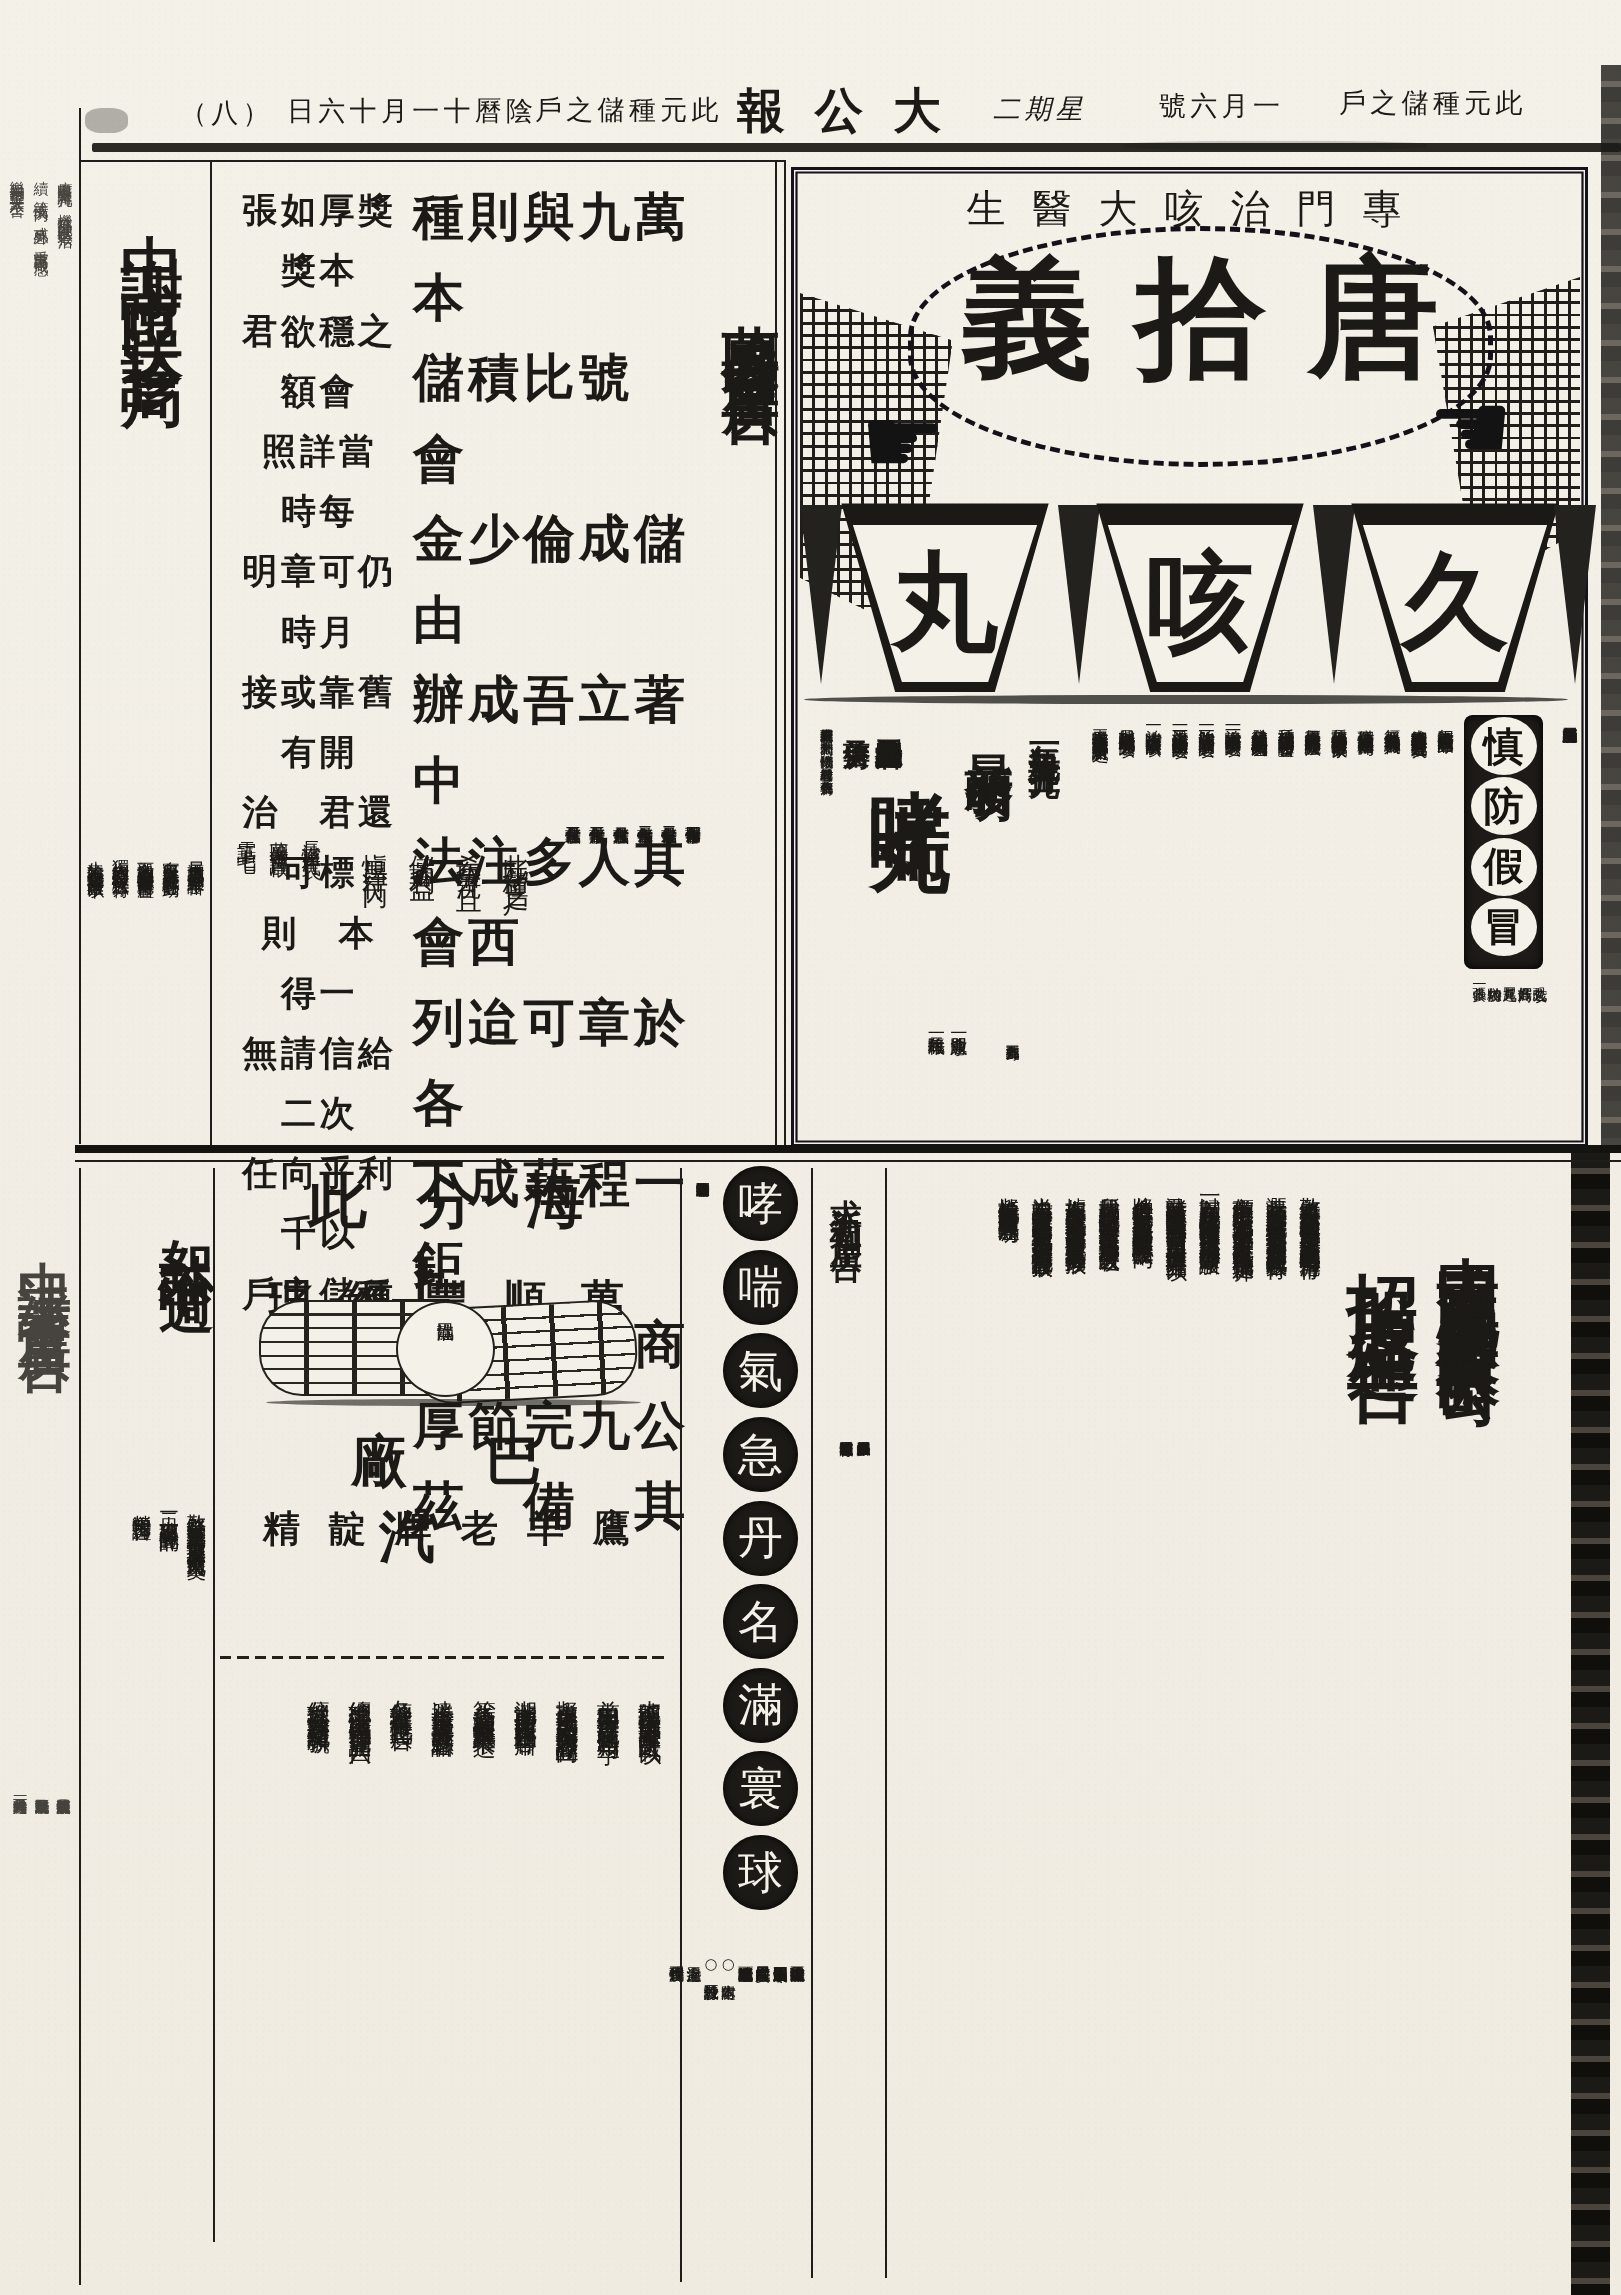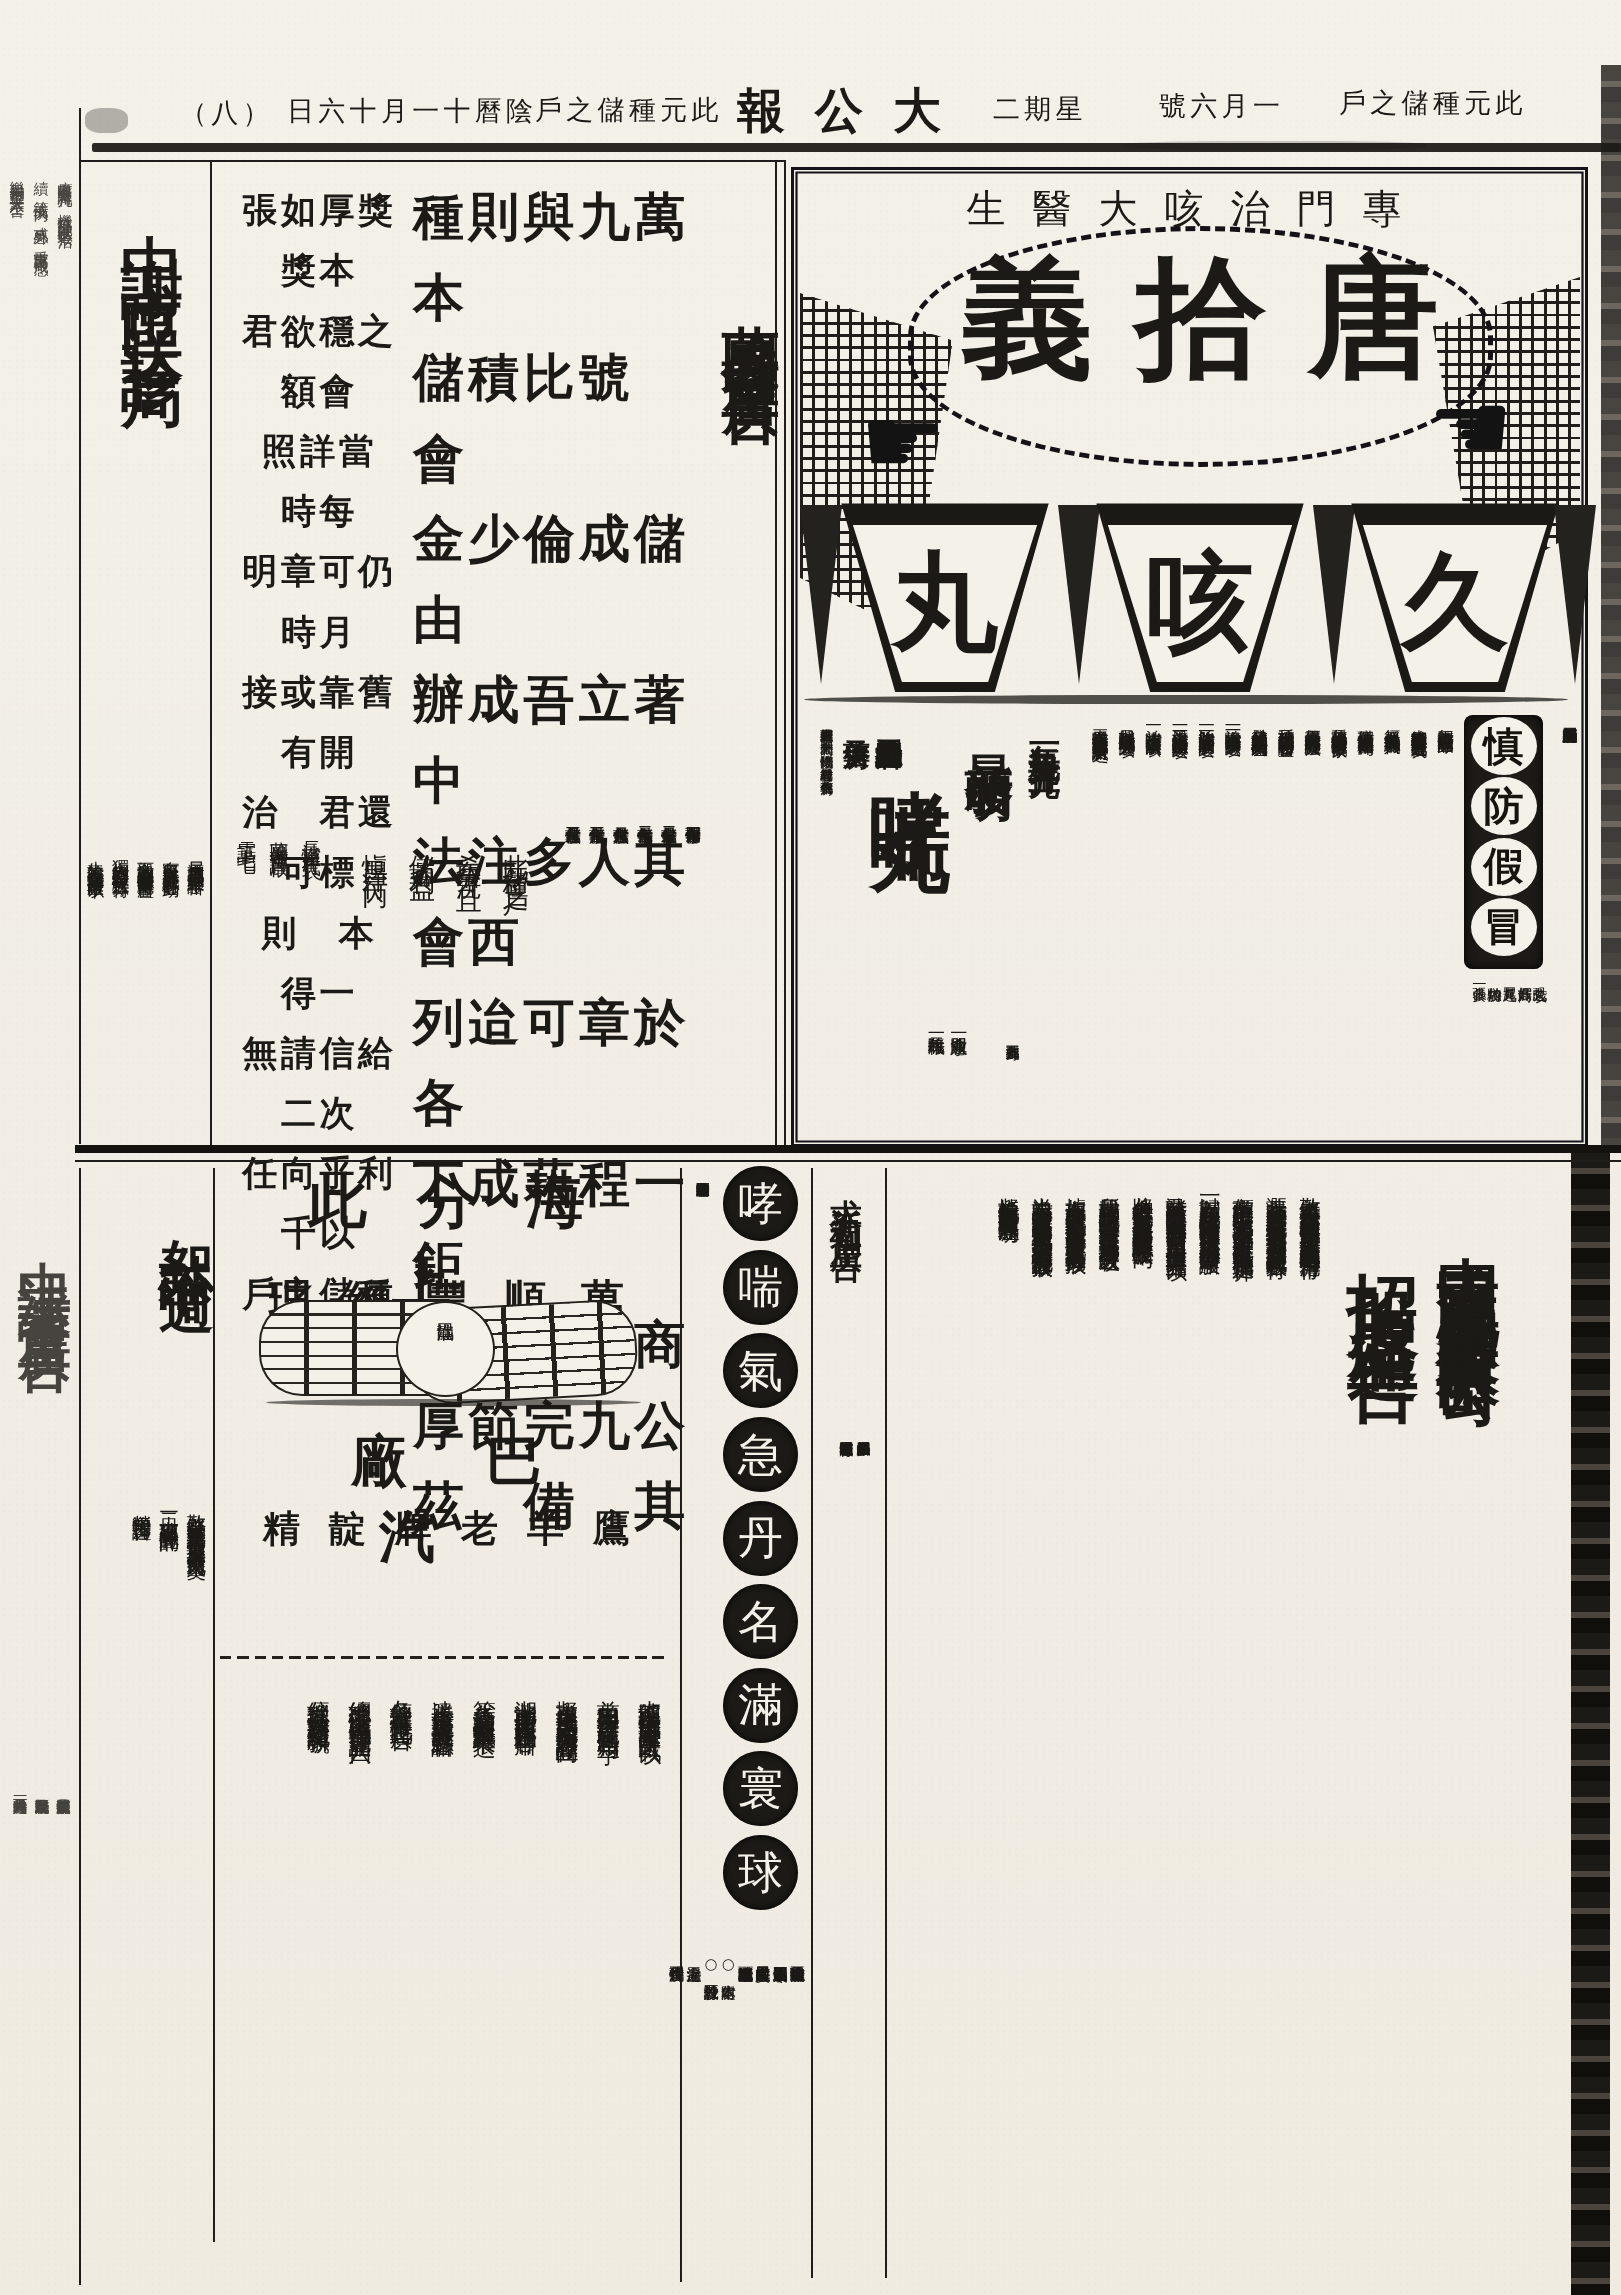--- a/index.html
+++ b/index.html
@@ -56,21 +56,21 @@
 </head>
 <body>
 
 <div id="page">
 
   <div class="abs" style="left:0;top:79px;width:1622px;height:68px;">
     <span class="abs mast" style="left:180px;top:16px;">（八）</span>
     <span class="abs mast" style="left:287px;top:14.4px;">日六十月一十曆陰</span>
     <span class="abs mast" style="left:535px;top:13px;">戶之儲種元此</span>
     <span class="abs mast-paper" style="left:737px;top:0px;">報公大</span>
-    <span class="abs mast" style="left:993px;top:11.5px;">二期星</span>
+    <span class="abs mast" style="left:993px;top:11.5px;font-style:italic;">二期星</span>
     <span class="abs mast" style="left:1159px;top:8.6px;">號六月一</span>
     <span class="abs mast" style="left:1339px;top:5.8px;">戶之儲種元此</span>
   </div>
   <div class="abs" style="left:92px;top:143px;width:1529px;height:9.4px;background:#191713;opacity:.92;border-radius:2.2px;"></div>
   <div class="rule-h" style="left:81px;top:160px;width:705px;"></div>
 
   <div class="rule-v" style="left:79px;top:108px;height:1036px;"></div>
   <div class="rule-v" style="left:210px;top:160px;height:985px;"></div>
   <div class="rule-v" style="left:775px;top:160px;height:985px;"></div>
   <div class="rule-v" style="left:784px;top:160px;height:985px;"></div>

